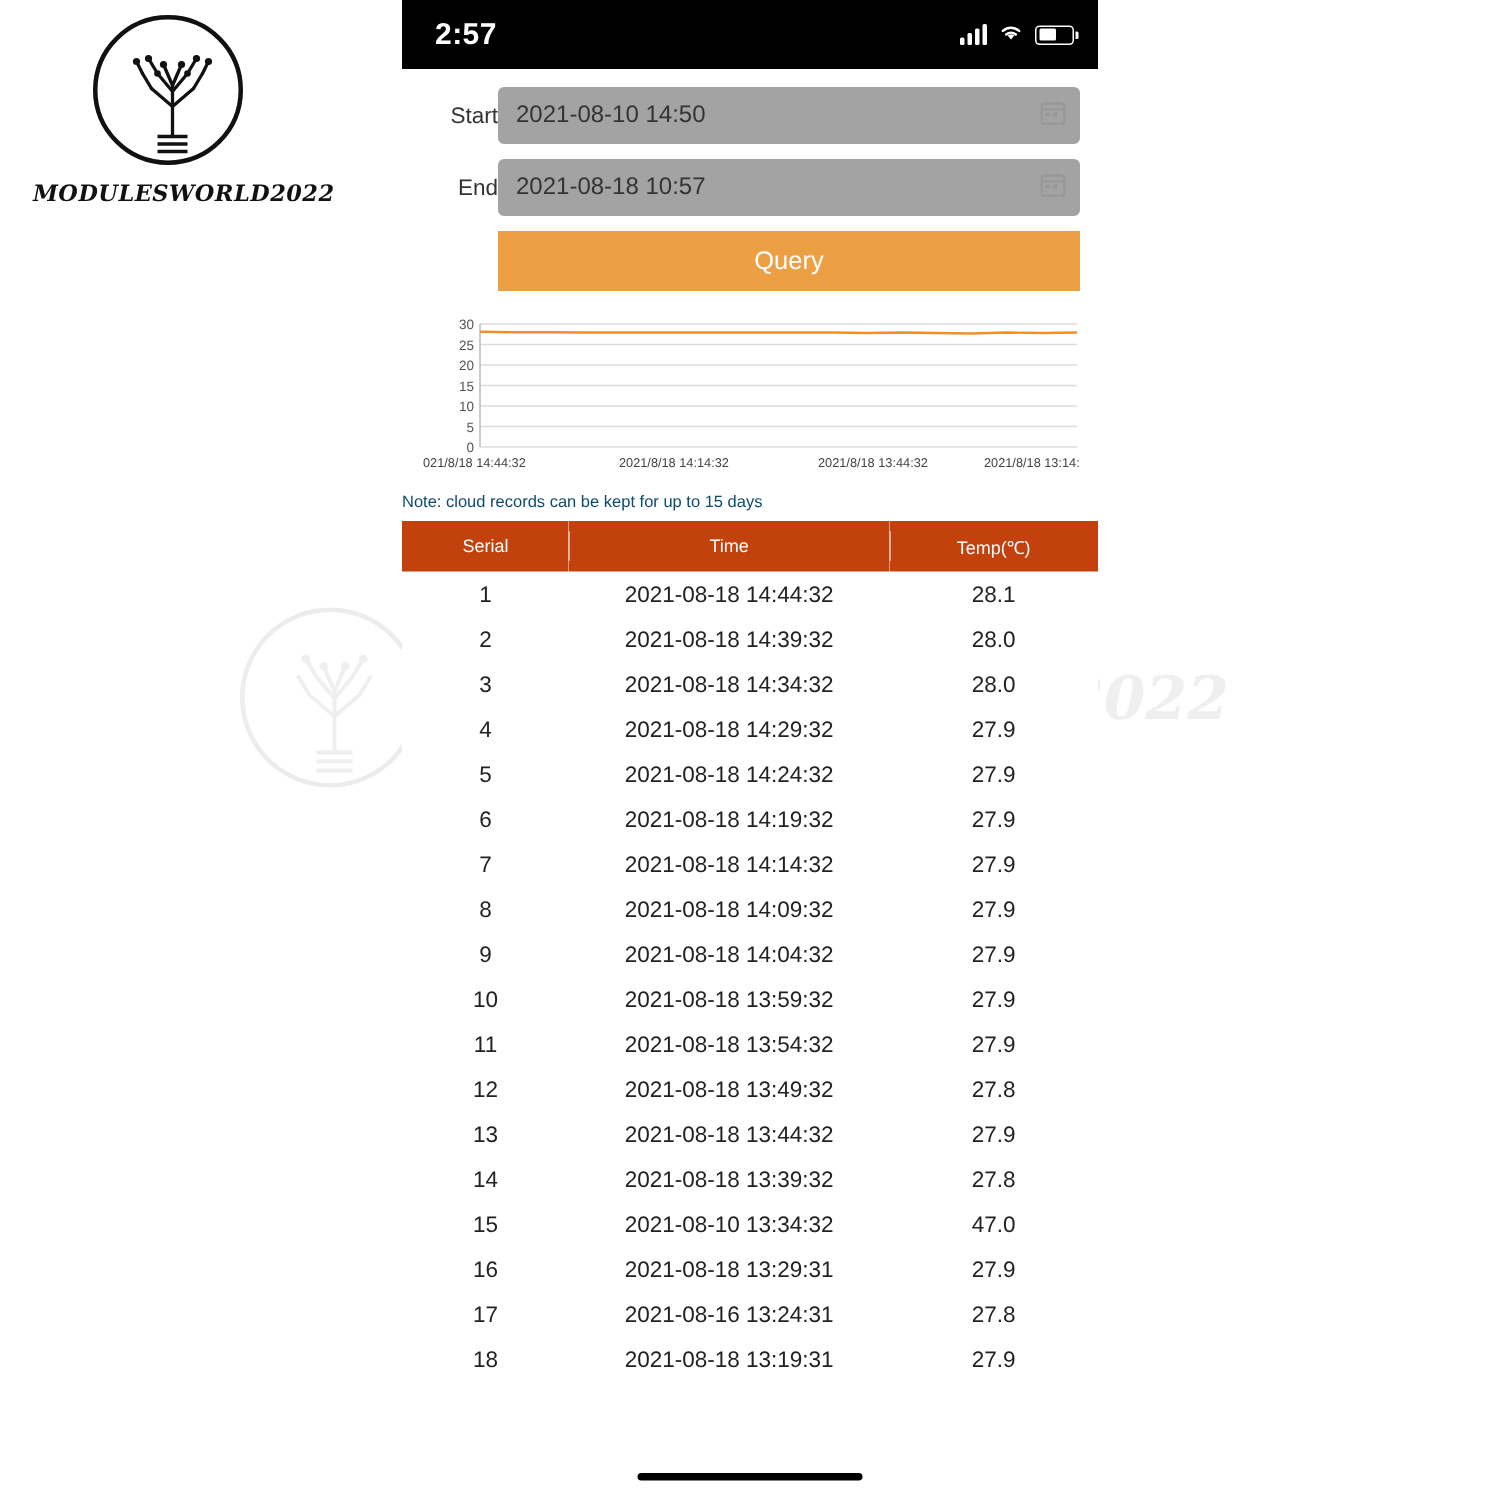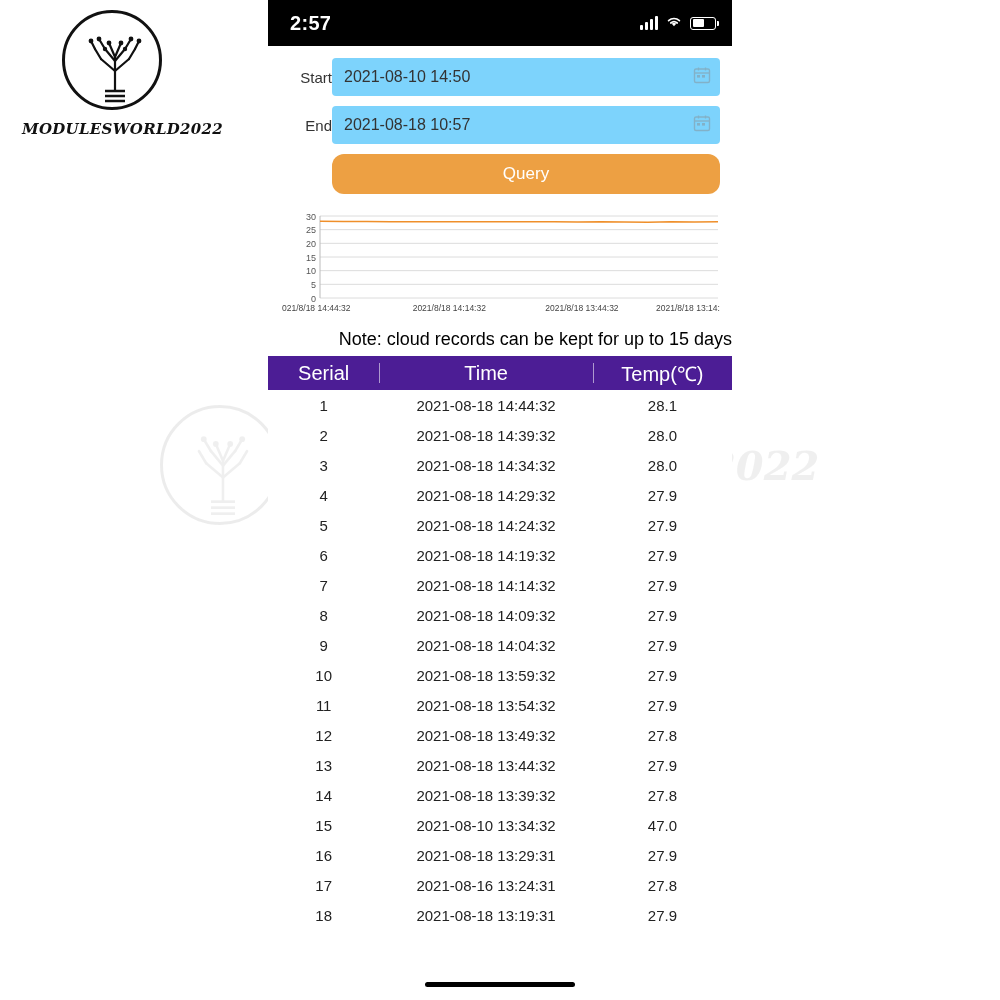--- a/index.html
+++ b/index.html
@@ -100,46 +100,46 @@
   
   .form { padding: 12px 12px 0 12px; background: #fff; }
   .field-row {
     display: flex; align-items: center; margin-bottom: 10px;
   }
   .field-label {
     width: 52px; text-align: right; 
     font-size: 15px; color: #333;
   }
   .field-box {
-    flex: 1; height: 38px; background: #7dd3fc; border-radius: 4px;
+    flex: 1; height: 38px; background: #a3a3a3; border-radius: 4px;
     display: flex; align-items: center; padding: 0 8px 0 12px;
     position: relative;
   }
   .field-box .val { font-size: 16px; color: #333; }
   .cal-icon { margin-left: auto; opacity: .45; }
 
   .query-btn {
     margin: 4px 0 0 52px; margin-right: 0;
-    height: 40px; background: #eda043; border-radius: 12px;
+    height: 40px; background: #eda043; border-radius: 0;
     display: flex; align-items: center; justify-content: center;
     color: #fff; font-size: 17px; cursor: pointer;
   }
 
   
   .chart-wrap { padding: 16px 12px 0 12px; }
   .chart-box { width: 100%; height: 115px; position: relative; }
   .note {
-    color: #000000; font-size: 18px; text-align: right;
+    color: #0c4a6e; font-size: 11px; text-align: left;
     padding: 4px 0 6px 0;
   }
 
   
   .table { width: 100%; border-collapse: collapse; }
   .table thead th {
-    background: #4c1d95; color: #fff; font-size: 20px; font-weight: normal;
+    background: #c2410c; color: #fff; font-size: 12px; font-weight: normal;
     height: 34px; position: relative;
   }
   .table thead th + th::before {
     content:''; position:absolute; left:0; top:7px; bottom:7px; width:1px;
     background: rgba(255,255,255,.55);
   }
   .table td {
     text-align: center; font-size: 15px; color: #222; height: 30px;
     background: transparent;
   }

